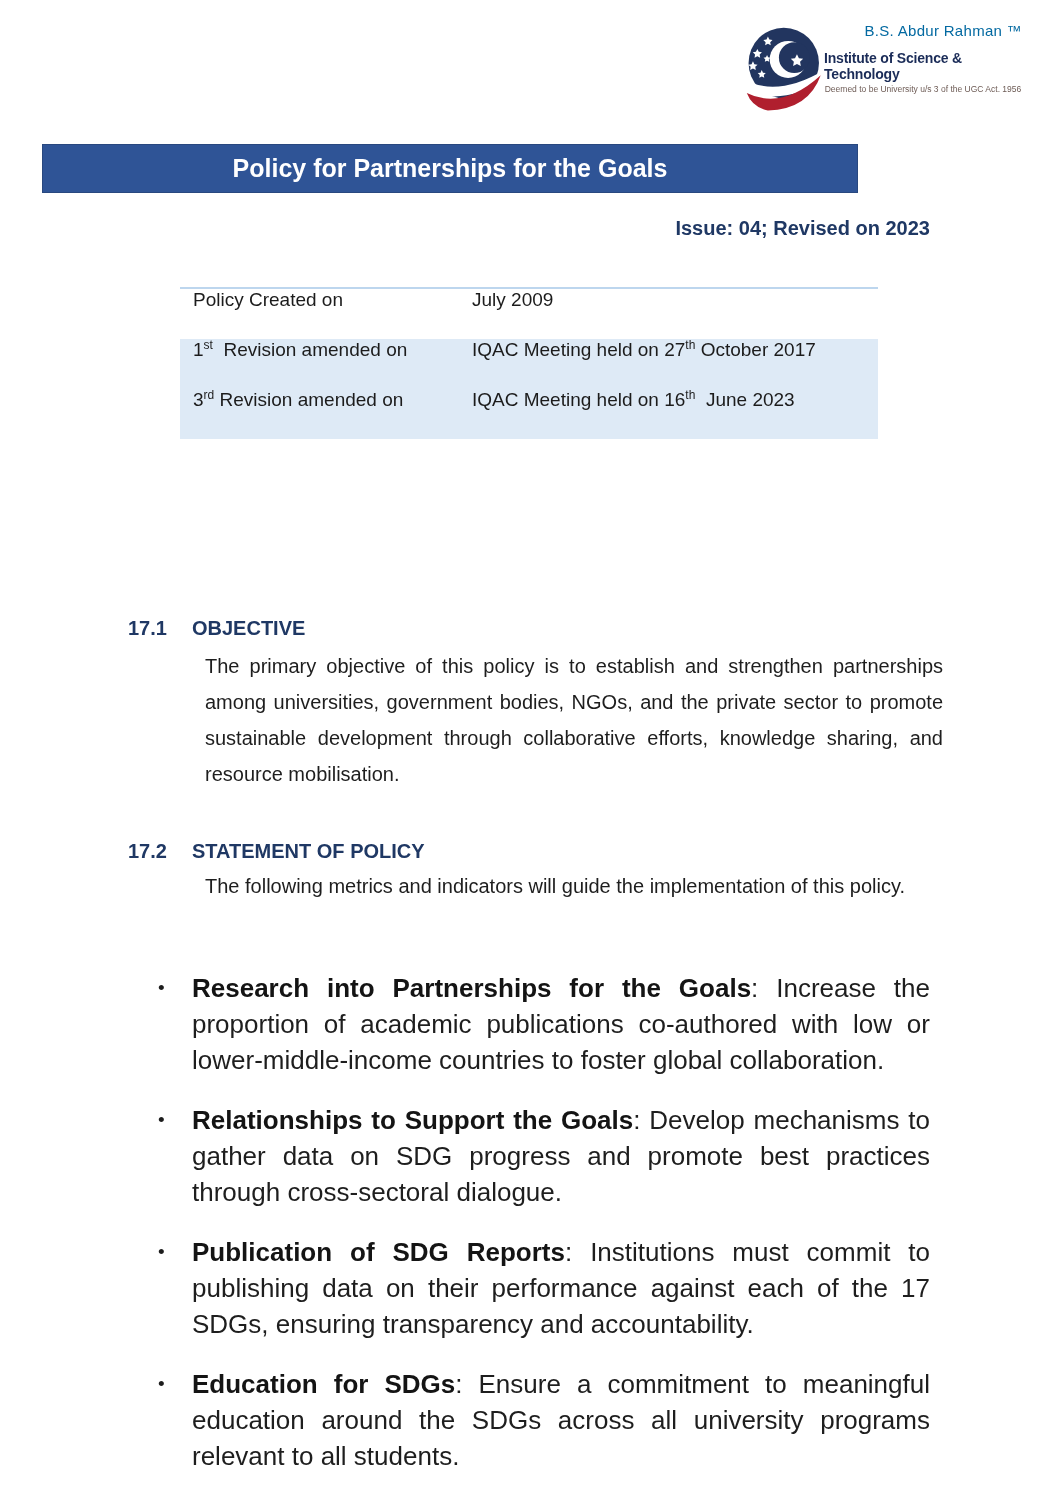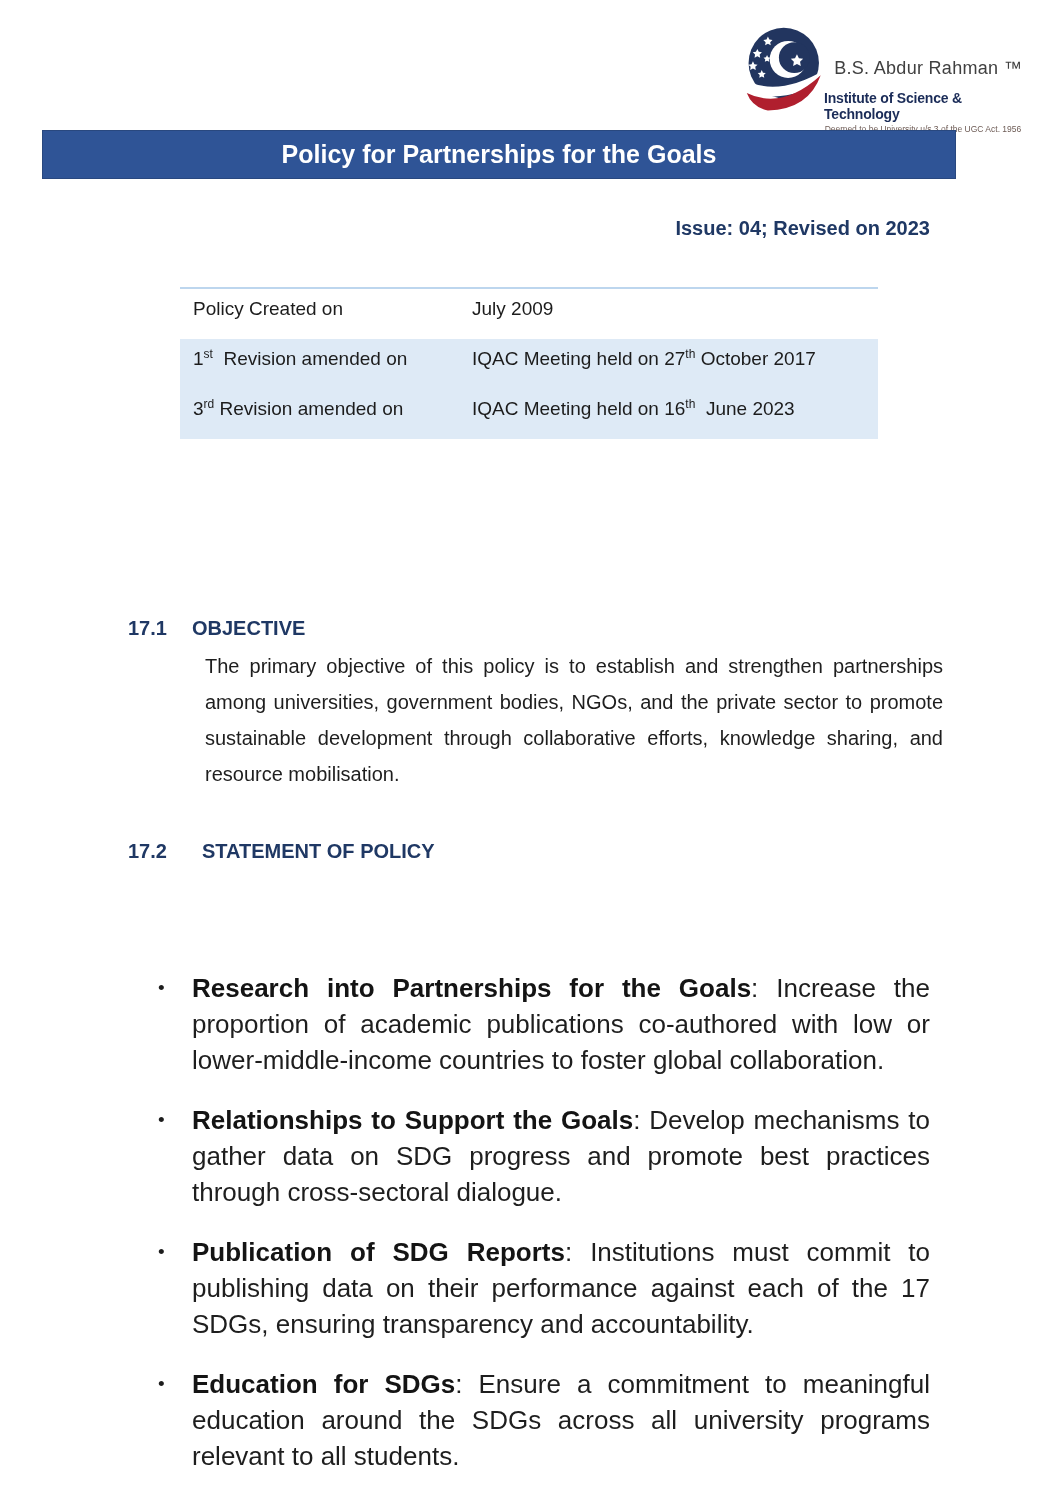--- a/index.html
+++ b/index.html
@@ -15,37 +15,37 @@
 
   
   .logo-block {
     position:absolute; top:22px; right:36px;
     display:flex; align-items:flex-start;
   }
   .logo-icon { width:92px; height:88px; margin-top:4px; margin-right:-4px; flex:none; }
   .logo-text { display:flex; flex-direction:column; width:198px; }
   .brand-small {
     align-self:flex-end;
-    font-size:18px; color:#404040; letter-spacing:0.3px;margin-top:36px;
+    font-size:15px; color:#0369a1; letter-spacing:0.3px;
   }
   .brand-name {
     font-size:45px; font-weight:bold; color:#1b2c58;
     line-height:0.95; letter-spacing:-1px;
   }
   .brand-subtitle {
     font-size:14px; font-weight:bold; color:#1b2c58;
     letter-spacing:-0.2px; margin-top:11px;
   }
   .brand-tagline {
     font-size:8.5px; color:#6e5c56; align-self:center; margin-top:2px;
   }
 
   
   .title-bar {
-    position:absolute; left:42px; top:130px; width:914px; height:49px;
+    position:absolute; left:42px; top:144px; width:816px; height:49px;
     background:var(--title_bar_bg);
     border:1px solid #29487f;
     display:flex; align-items:center; justify-content:center;
   }
   .title-bar-text { color:#ffffff; font-size:25px; font-weight:bold; }
 
   
   .issue-line {
     position:absolute; top:217px; right:128px;
     font-size:20px; font-weight:bold; 
@@ -53,34 +53,34 @@
   }
 
   
   .rev-table {
     position:absolute; left:180px; top:287px; width:698px;
     border-top:2px solid var(--table_border);
   }
   .trow { display:flex; height:50px; }
   .trow.alt { background:var(--table_row_alt); }
   .tcell {
-    font-size:19px; color:#1c1c1c; padding-top:9px; white-space:pre-wrap;
+    font-size:19px; color:#1c1c1c; white-space:pre-wrap;
   }
   .tcell.label { width:292px; padding-left:13px; }
   .tcell.value { flex:1; }
   .tcell sup { font-size:12px; line-height:0; }
 
   
   .section-heading {
     position:absolute; left:128px; display:flex;
     font-size:20px; font-weight:bold; color:var(--heading_text);
   }
   .sec-num { width:64px; flex:none; }
   .heading-objective { top:617px; }
-  .heading-statement { top:840px;gap:10px; }
+  .heading-statement { top:840px; }
 
   .para {
     position:absolute; left:192px; width:738px;
     font-size:20px; line-height:36px; color:var(--body_text);margin-left:13px;
   }
   .para-objective { top:648px; text-align:justify; }
   .para-statement { top:868px; }
 
   
   .bullet-list { position:absolute; left:128px; top:970px; width:802px; }
@@ -145,20 +145,21 @@
   <div class="section-heading heading-objective">
     <span class="sec-num">17.1</span>
     <span>OBJECTIVE</span>
   </div>
   <div class="para para-objective">The primary objective of this policy is to establish and strengthen partnerships among universities, government bodies, NGOs, and the private sector to promote sustainable development through collaborative efforts, knowledge sharing, and resource mobilisation.</div>
 
   <div class="section-heading heading-statement">
     <span class="sec-num">17.2</span>
     <span>STATEMENT OF POLICY</span>
   </div>
+  <div class="para para-statement">The following metrics and indicators will guide the implementation of this policy.</div>
 
   <div class="bullet-list">
     <div class="bullet-item">
       <span class="bullet-marker">•</span>
       <span class="bullet-text"><b>Research into Partnerships for the Goals</b><span>: Increase the proportion of academic publications co-authored with low or lower-middle-income countries to foster global collaboration.</span></span>
     </div>
     <div class="bullet-item">
       <span class="bullet-marker">•</span>
       <span class="bullet-text"><b>Relationships to Support the Goals</b><span>: Develop mechanisms to gather data on SDG progress and promote best practices through cross-sectoral dialogue.</span></span>
     </div>

